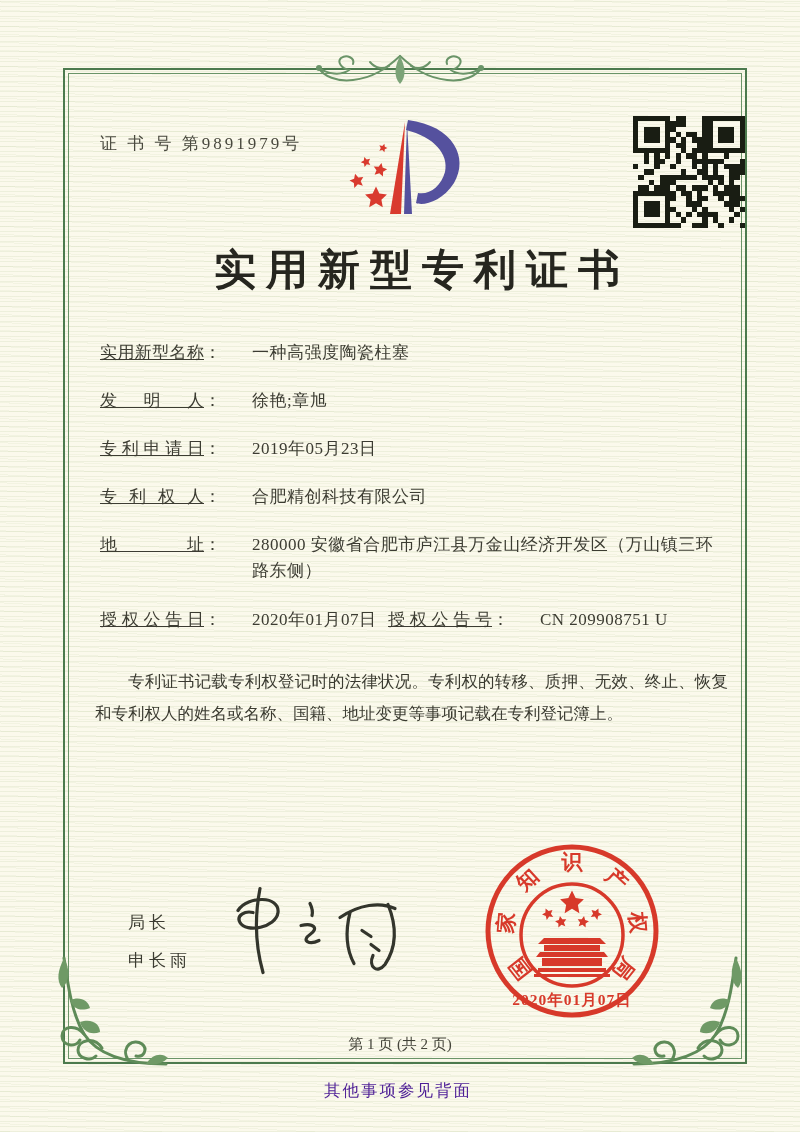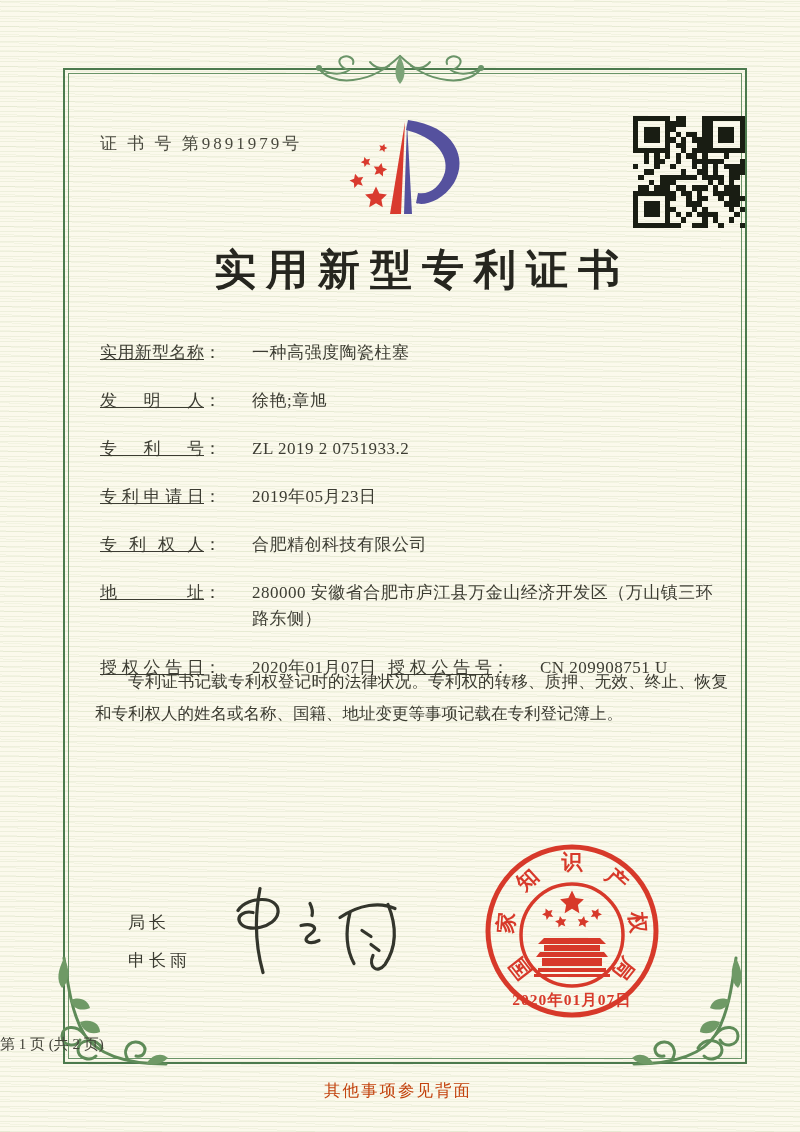--- a/index.html
+++ b/index.html
@@ -54,22 +54,22 @@
   .signature{position:absolute;left:222px;top:882px;width:190px;height:96px;}
   
   .seal{position:absolute;left:466px;top:842px;width:212px;height:190px;}
   .seal svg{position:absolute;inset:0;}
   .seal-ring{position:absolute;left:0;top:0;width:212px;height:178px;}
   .seal-char{position:absolute;left:50%;top:50%;width:26px;height:26px;margin:-16px 0 0 -13px;
     text-align:center;line-height:26px;font-size:21px;font-weight:700;color:#d7392a;}
   .seal-date{position:absolute;left:0;right:0;top:148px;text-align:center;
     font-size:15.5px;font-weight:700;letter-spacing:1px;color:#d7392a;}
   
-  .page-no{position:absolute;left:0;right:0;top:1035px;text-align:left;font-size:15px;color:#44443a;}
-  .back-note{position:absolute;left:0;right:4px;top:1080px;text-align:center;font-size:16.5px;color:#c2410c;letter-spacing:2px;}
+  .page-no{position:absolute;left:0;right:0;top:1035px;text-align:center;font-size:15px;color:#44443a;}
+  .back-note{position:absolute;left:0;right:4px;top:1080px;text-align:center;font-size:16.5px;color:#4c1d95;letter-spacing:2px;}
 </style>
 </head>
 <body>
 
 <div class="page">
 
   <div class="frame"></div>
 
   <svg class="top-ornament" viewBox="0 0 250 42">
     <g fill="none" stroke="#6a9468" stroke-width="2" stroke-linecap="round">
@@ -569,23 +569,20 @@
     </div>
 
   <div class="title">实用新型专利证书</div>
 
   <div class="fields">
     <div class="frow">
       <span class="flabel">实用新型名称</span><span class="fcolon">：</span><span class="fvalue">一种高强度陶瓷柱塞</span>
     </div>
     <div class="frow">
       <span class="flabel">发明人</span><span class="fcolon">：</span><span class="fvalue">徐艳;章旭</span>
-    </div>
-    <div class="frow">
-      <span class="flabel">专利号</span><span class="fcolon">：</span><span class="fvalue">ZL 2019 2 0751933.2</span>
     </div>
     <div class="frow">
       <span class="flabel">专利申请日</span><span class="fcolon">：</span><span class="fvalue">2019年05月23日</span>
     </div>
     <div class="frow">
       <span class="flabel">专利权人</span><span class="fcolon">：</span><span class="fvalue">合肥精创科技有限公司</span>
     </div>
     <div class="frow addr">
       <span class="flabel">地址</span><span class="fcolon">：</span><span class="fvalue">280000 安徽省合肥市庐江县万金山经济开发区（万山镇三环路东侧）</span>
     </div>

